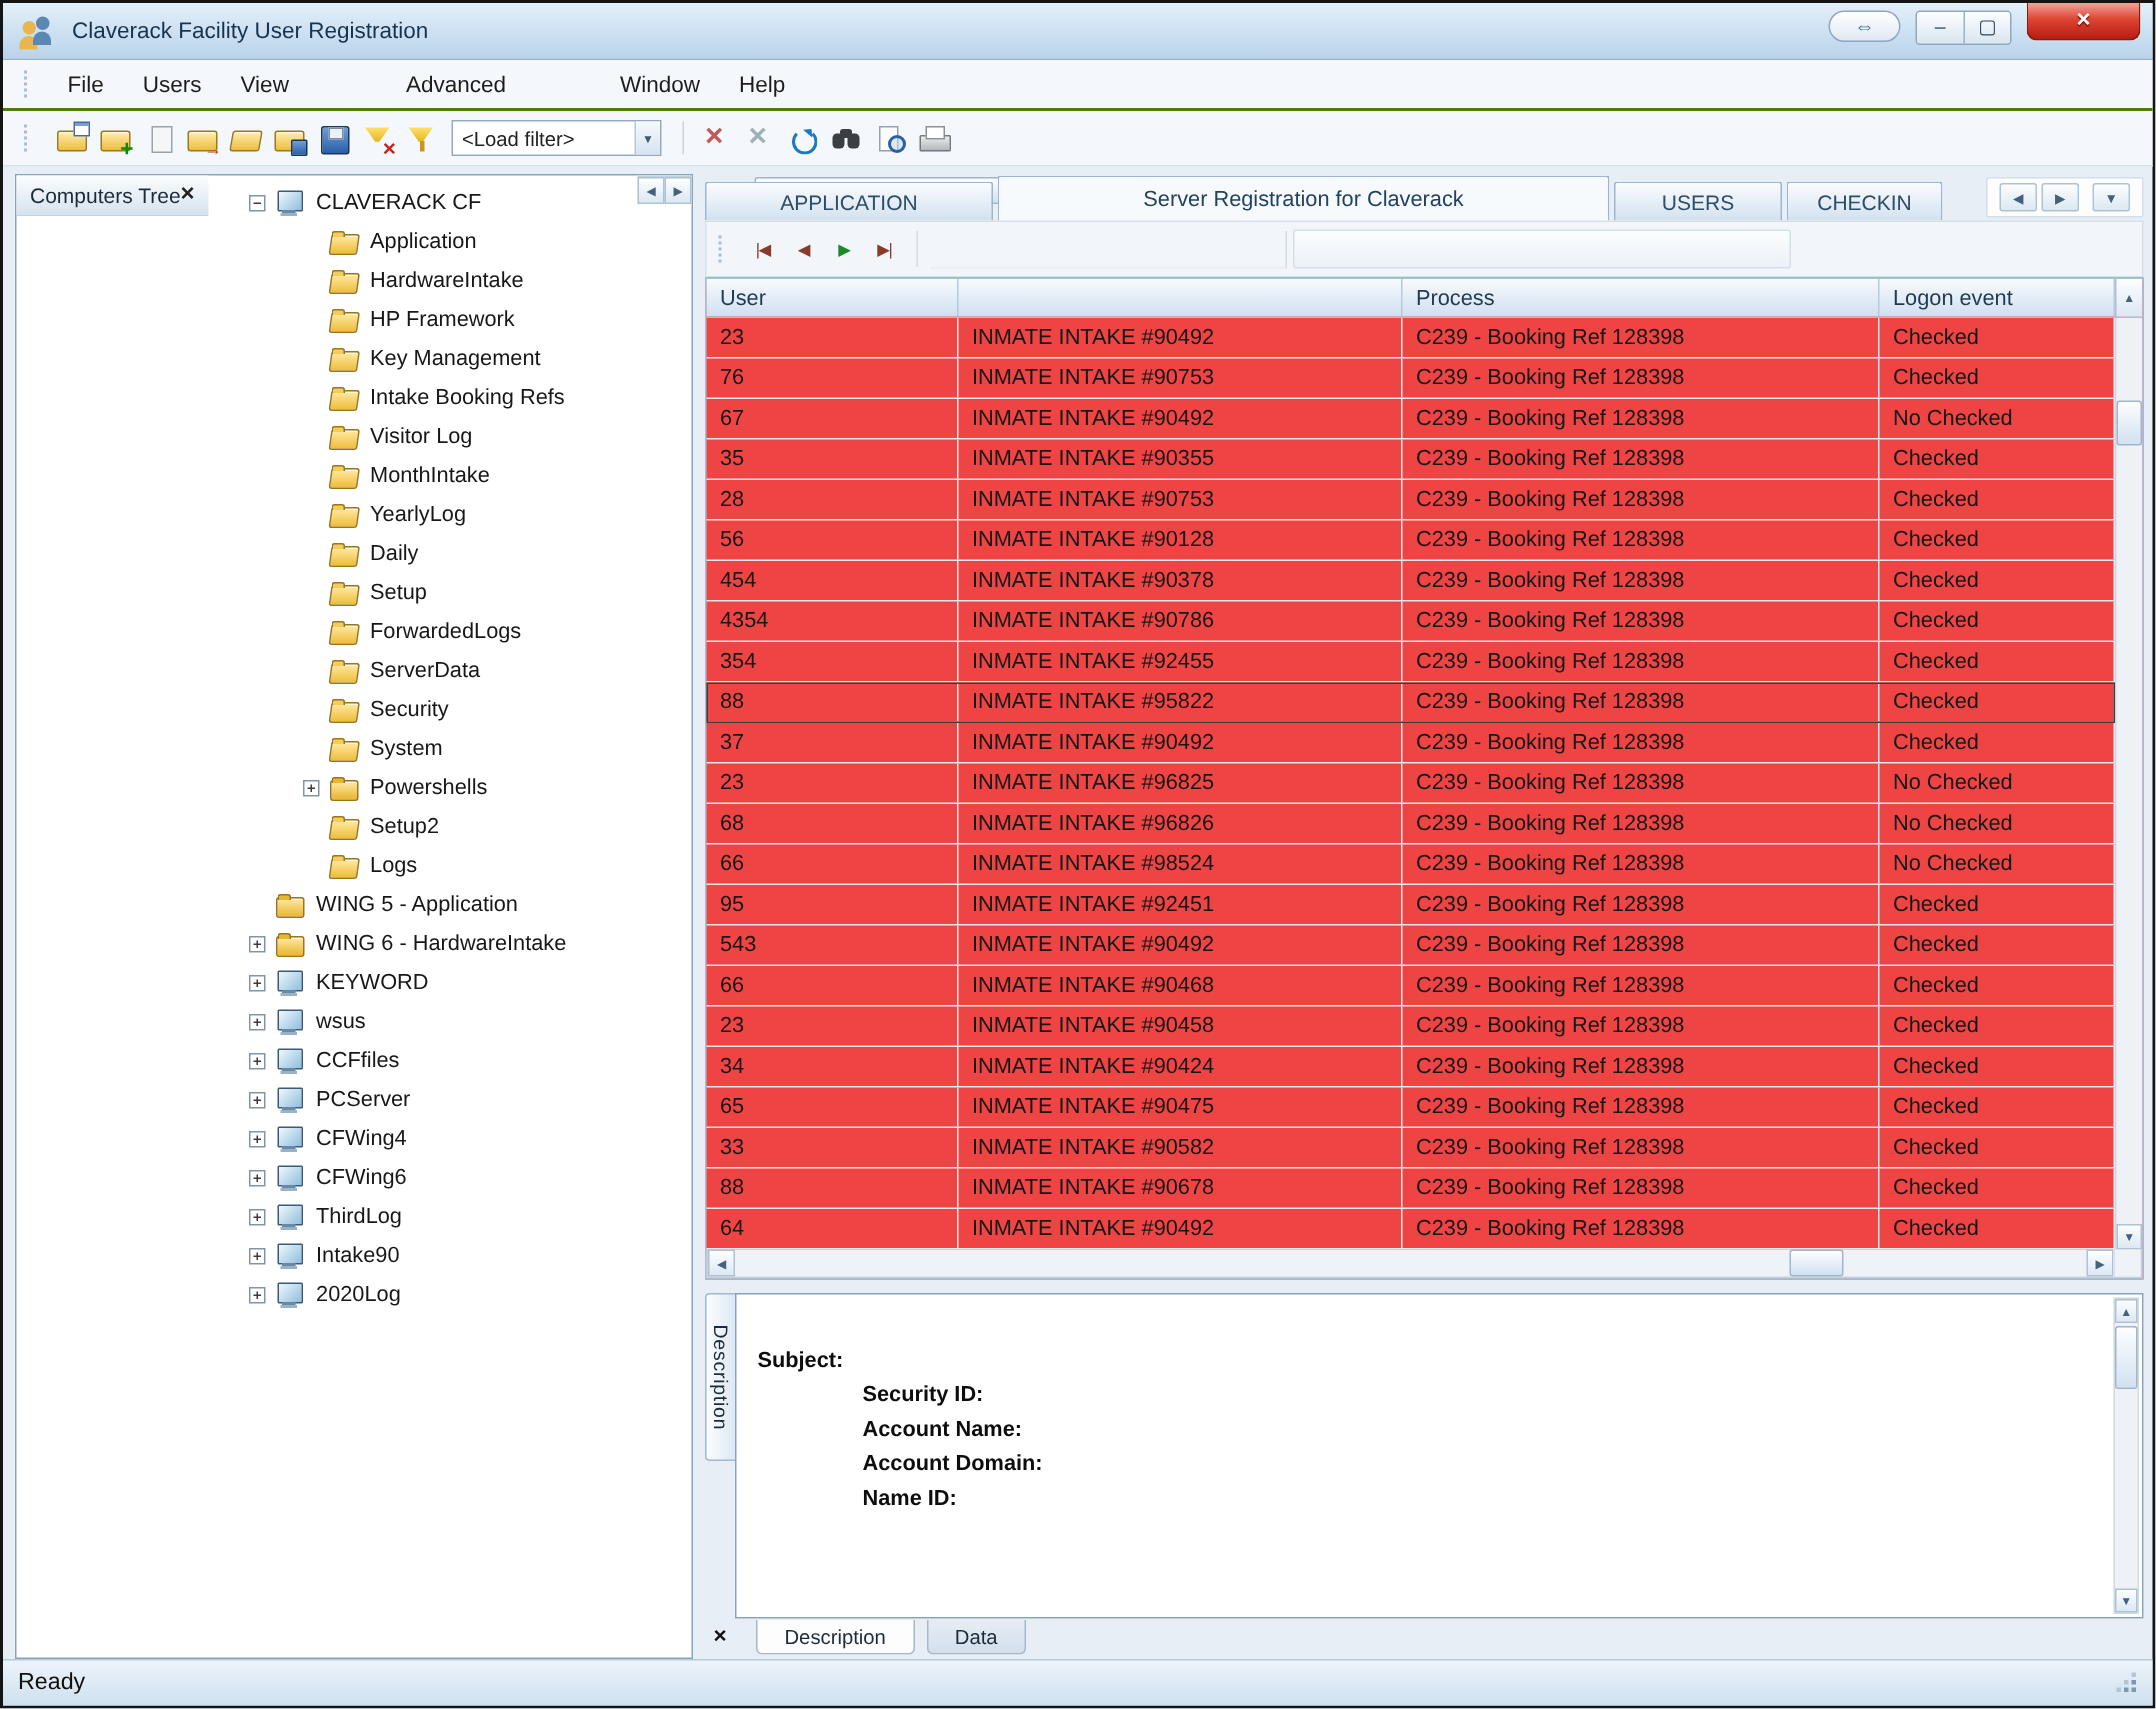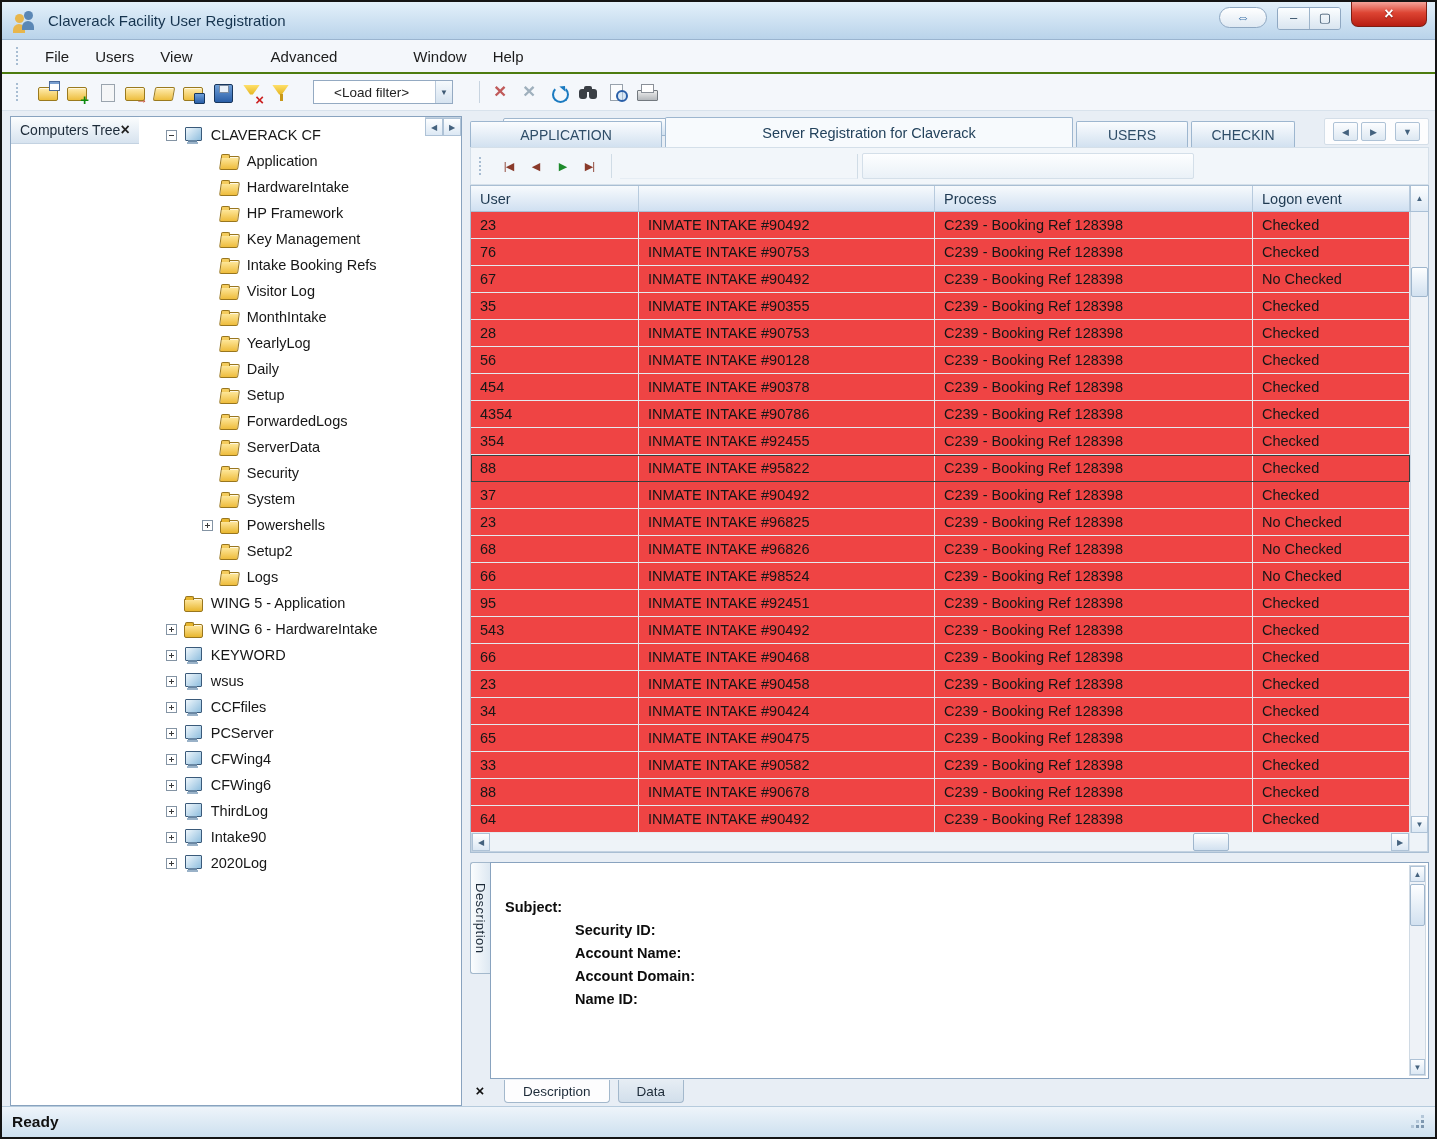--- a/index.html
+++ b/index.html
@@ -21,21 +21,21 @@
   .wc-close{margin-left:10px;width:76px;height:25px;background:linear-gradient(#f5a399,#dd4433 45%,#b71d12);border:1px solid #7e1d12;border-top:none;border-radius:0 0 7px 7px;color:#fff;text-align:center;line-height:23px;font-size:16px;font-weight:bold;text-shadow:0 1px 1px #7a150c}
 
   
   .menubar{height:34px;background:#f4f7fb;border-bottom:2px solid #4d7c0f;display:flex;align-items:center;padding-left:14px;flex:0 0 auto}
   .grip{width:4px;height:18px;border-left:2px dotted #a8bdd2;margin-right:12px;flex:0 0 auto}
   .menu-item{padding:0 13px;font-size:15px;color:#1c1c1c}
   .menubar span.menu-item:nth-of-type(5){margin-left:52px}
   .menubar span.menu-item:nth-of-type(6){margin-left:50px}
   .toolbar{height:37px;background:#f4f7fb;border-bottom:1px solid #d8e2ec;display:flex;align-items:center;gap:5px;padding-left:14px;flex:0 0 auto}
   .tb-sep{width:1px;height:22px;background:#c8d4e0;margin:0 5px}
-  .combo{width:140px;height:24px;border:1px solid #94aac2;background:#fff;display:flex;align-items:center;font-size:13.5px;color:#222;padding-left:20px;margin:0 16px}
+  .combo{width:140px;height:24px;border:1px solid #94aac2;background:#fff;display:flex;align-items:center;font-size:13.5px;color:#222;padding-left:6px;margin:0 4px}
   .combo-arrow{margin-left:auto;width:17px;height:22px;background:linear-gradient(#f6fafd,#d6e3f0);border-left:1px solid #b8c8da;color:#3f5a74;font-size:8px;display:flex;align-items:center;justify-content:center}
 
   
   .ic{width:23px;height:23px;position:relative;flex:0 0 auto}
   .ic::before,.ic::after{content:"";position:absolute}
   .ic-folder-win::before,.ic-folder-plus::before,.ic-folder-arrow::before,.ic-folder-disk::before,.ic-folder-open::before{left:1px;top:6px;width:18px;height:12px;background:linear-gradient(#ffedb0,#edbe3e);border:1px solid #9a7a1e;border-radius:2px;box-shadow:inset 0 1px 0 rgba(255,255,255,.6)}
   .ic-folder-open::before{transform:skewX(-10deg)}
   .ic-folder-win::after{right:0;top:0;width:9px;height:8px;background:#fff;border:1px solid #4a6a9a;box-shadow:inset 0 2px 0 #7aa0d0}
   .ic-folder-plus::after{content:"+";right:0;bottom:-3px;color:#0d8a0d;font-weight:bold;font-size:15px;line-height:14px}
   .ic-folder-arrow::after{content:"→";right:-1px;bottom:-1px;color:#c23a1e;font-weight:bold;font-size:12px;line-height:12px}
@@ -142,21 +142,21 @@
   .desc-scroll .sb-btn{width:auto;height:16px}
   .desc-vthumb{height:42px;margin:2px 0;background:linear-gradient(#fdfeff,#d2e1f0);border:1px solid #9fb6cd;border-radius:2px}
   .desc-scroll .sb-down{margin-top:auto}
   .desc-tabs{height:27px;display:flex;align-items:flex-start;flex:0 0 auto;padding-top:1px}
   .desc-close{width:20px;height:20px;display:flex;align-items:center;justify-content:center;font-weight:bold;font-size:15px;color:#111;flex:0 0 auto}
   .dtab{margin-left:8px;padding:2px 18px;height:23px;font-size:13.5px;color:#1d2b39;border:1px solid #a3b8cc;border-top:none;background:linear-gradient(#e6edf4,#d2dfeb);border-radius:0 0 4px 4px;display:flex;align-items:center}
   .dtab.state-active{background:#fdfdfe;margin-left:14px}
 
   
   .statusbar{height:31px;background:linear-gradient(#eef4fa,#cde0ef);border-top:1px solid #b6cbdd;display:flex;align-items:center;padding:0 10px;flex:0 0 auto}
-  .status-text{font-size:15.5px;font-weight:700;color:#101010}
+  .status-text{font-size:15.5px;font-weight:400;color:#101010}
   .resize-grip{margin-left:auto;width:15px;height:15px;position:relative}
   .resize-grip::before{content:"";position:absolute;right:1px;bottom:2px;width:3px;height:3px;background:#7d97b0;box-shadow:-5px 0 #7d97b0,0 -5px #7d97b0,-10px 0 #b3c6d8,-5px -5px #b3c6d8,0 -10px #b3c6d8}
 </style>
 </head>
 <body>
 
 <div class="window">
 
   <div class="titlebar">
     <span class="app-icon"></span>

